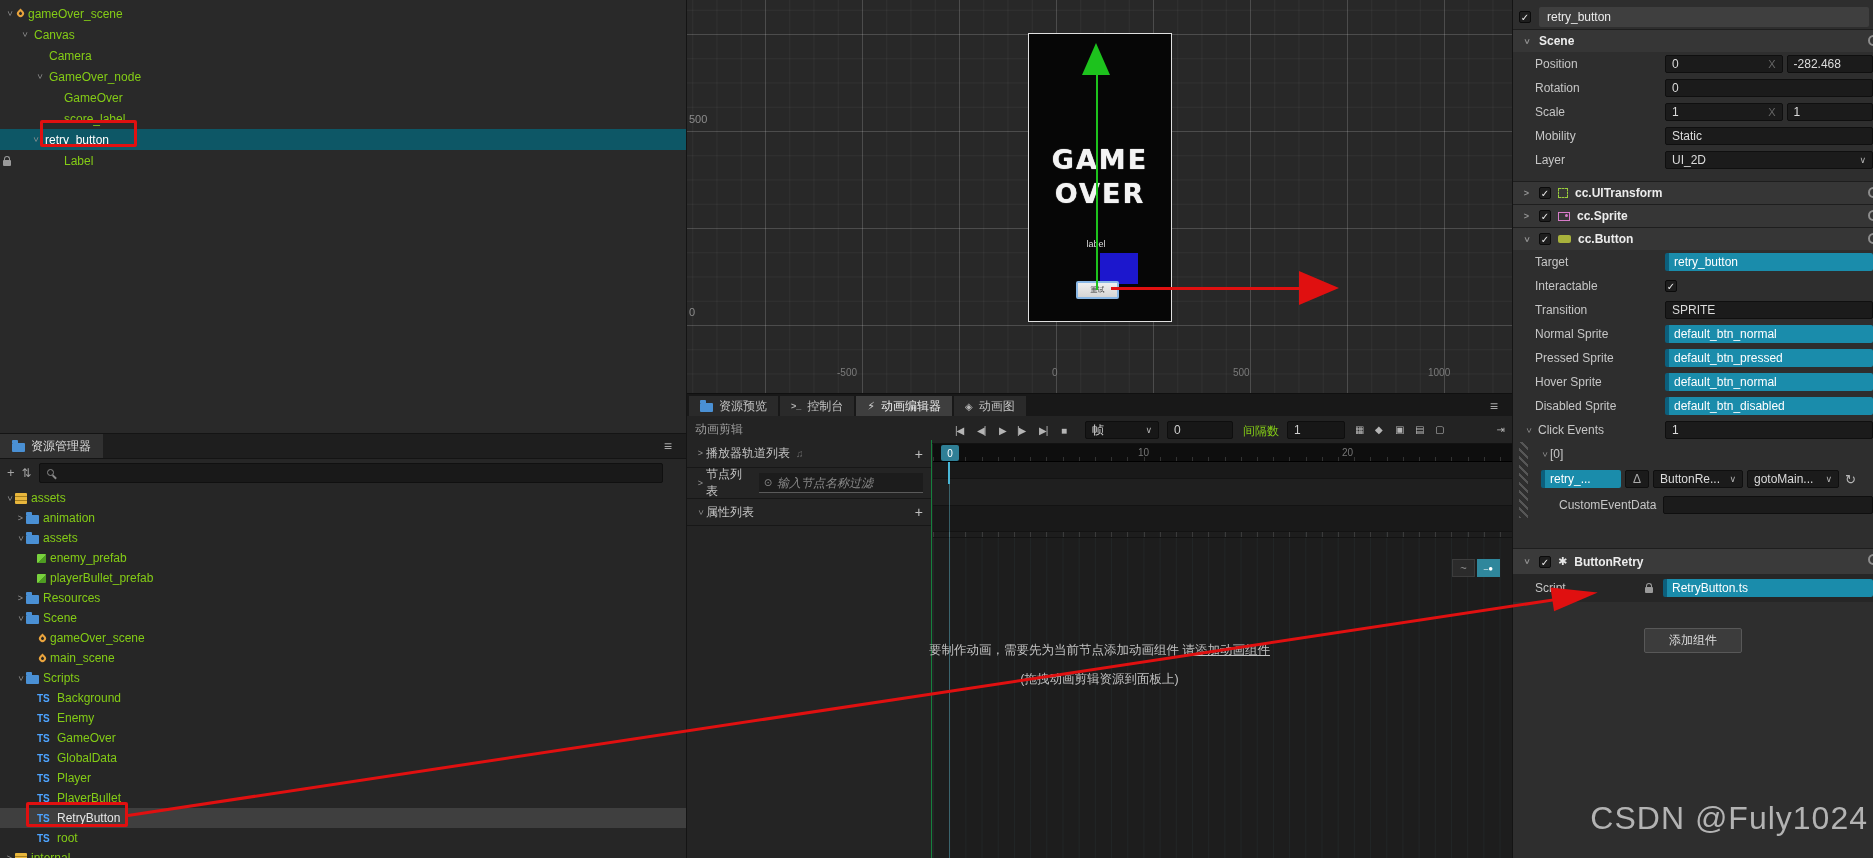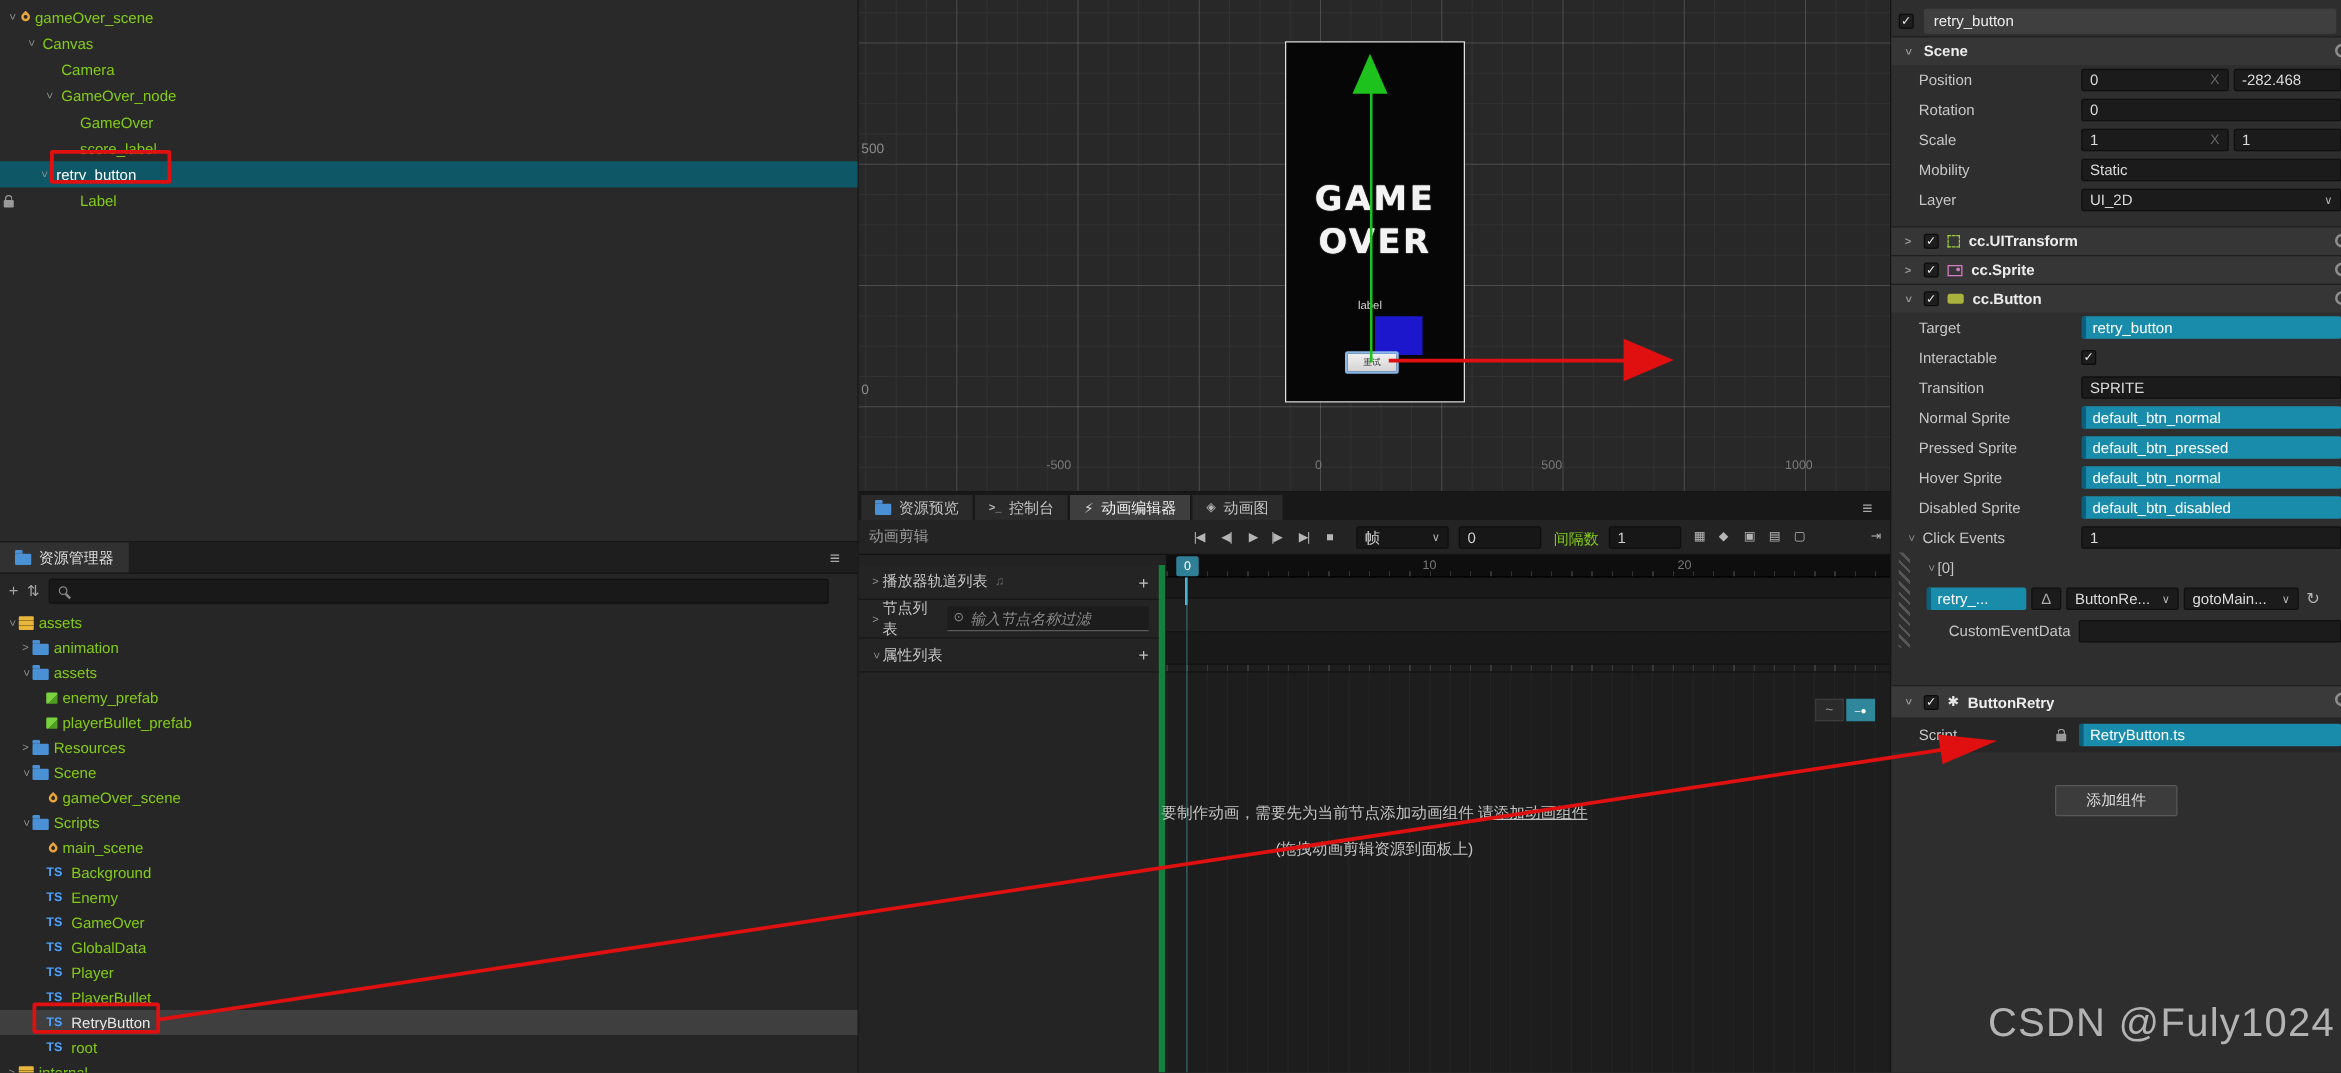--- a/index.html
+++ b/index.html
@@ -73,21 +73,21 @@
 #redhead2{position:absolute;left:612px;top:271px;width:0;height:0;border-left:40px solid #e01010;border-top:17px solid transparent;border-bottom:17px solid transparent}
 
 #anim{left:687px;top:393px;width:825px;height:465px;background:#222;border-top:1px solid #101010}
 .btabs{position:absolute;left:0;top:0;width:100%;height:22px;background:#181818;display:flex;gap:2px;padding:2px 0 0 2px}
 .btab{display:flex;align-items:center;gap:6px;padding:0 11px;background:#2a2a2a;color:#c2c2c2;font-size:12px;height:20px}
 .btab.act{background:#3e3e3e;color:#efefef}
 .btool{position:absolute;left:0;top:22px;width:100%;height:28px;background:#232323;border-bottom:1px solid #121212;font-size:12px;color:#9c9c9c}
 .btool>*{position:absolute;top:5px}
 .tico{color:#b5b5b5;font-size:10px;letter-spacing:-1px}
 .fldm{height:18px;background:#171717;border:1px solid #0e0e0e;border-radius:2px;color:#cfcfcf;font-size:12px;display:flex;align-items:center;padding:0 6px}
-.llist{position:absolute;left:0;top:58px;width:245px;bottom:0;background:#242424;border-right:5px solid #15803d;font-size:12px;color:#c5c5c5}
+.llist{position:absolute;left:0;top:46px;width:245px;bottom:0;background:#242424;border-right:1px solid #15803d;font-size:12px;color:#c5c5c5}
 .lrow{display:flex;align-items:center;padding:0 8px;border-bottom:1px solid #171717}
 .plus{margin-left:auto;color:#c0c0c0;font-size:14px}
 .nfilter{display:flex;align-items:center;gap:5px;background:#1c1c1c;border-bottom:1px solid #5a5a5a;height:20px;width:176px;margin-left:8px;padding:0 5px}
 .nfilter input{background:none;border:none;outline:none;color:#9a9a9a;font-size:12px;width:100%;font-family:inherit}
 .tl{position:absolute;left:246px;top:50px;right:0;bottom:0;background:#1d1d1d;background-image:linear-gradient(90deg,rgba(120,200,215,.05) 1px,transparent 1px);background-size:16.2px 100%}
 .tlr{height:18px;background:#0e0e0e;border-bottom:1px solid #000;position:relative}
 .tlr::after{content:"";position:absolute;left:0;right:0;bottom:0;height:4px;background:repeating-linear-gradient(90deg,#333 0 1px,transparent 1px 16.2px)}
 .tmark{position:absolute;left:8px;top:1px;width:18px;height:16px;background:#2f7f96;color:#fff;font-size:10px;display:flex;align-items:center;justify-content:center;border-radius:2px;z-index:2}
 .ttick{position:absolute;top:3px;color:#767676;font-size:10px}
 .tlrow1{height:17px;background:#191919;border-bottom:1px solid #131313}
@@ -215,29 +215,29 @@
     <div class="trow arow" style="padding-left:15px">
         <span class="ch open"></span>
         <span class="ic i-folder"></span>
         <span class="lbl">Scene</span>
       </div>
     <div class="trow arow" style="padding-left:26px">
         <span class="sp"></span>
         <span class="ic i-droplet"></span>
         <span class="lbl">gameOver_scene</span>
       </div>
-    <div class="trow arow" style="padding-left:15px">
-        <span class="ch open"></span>
-        <span class="ic i-folder"></span>
-        <span class="lbl">Scripts</span>
-      </div>
     <div class="trow arow" style="padding-left:26px">
         <span class="sp"></span>
         <span class="ic i-droplet"></span>
         <span class="lbl">main_scene</span>
+      </div>
+    <div class="trow arow" style="padding-left:15px">
+        <span class="ch open"></span>
+        <span class="ic i-folder"></span>
+        <span class="lbl">Scripts</span>
       </div>
     <div class="trow arow" style="padding-left:26px">
         <span class="sp"></span>
         <span class="ic i-ts"></span>
         <span class="lbl">Background</span>
       </div>
     <div class="trow arow" style="padding-left:26px">
         <span class="sp"></span>
         <span class="ic i-ts"></span>
         <span class="lbl">Enemy</span>

